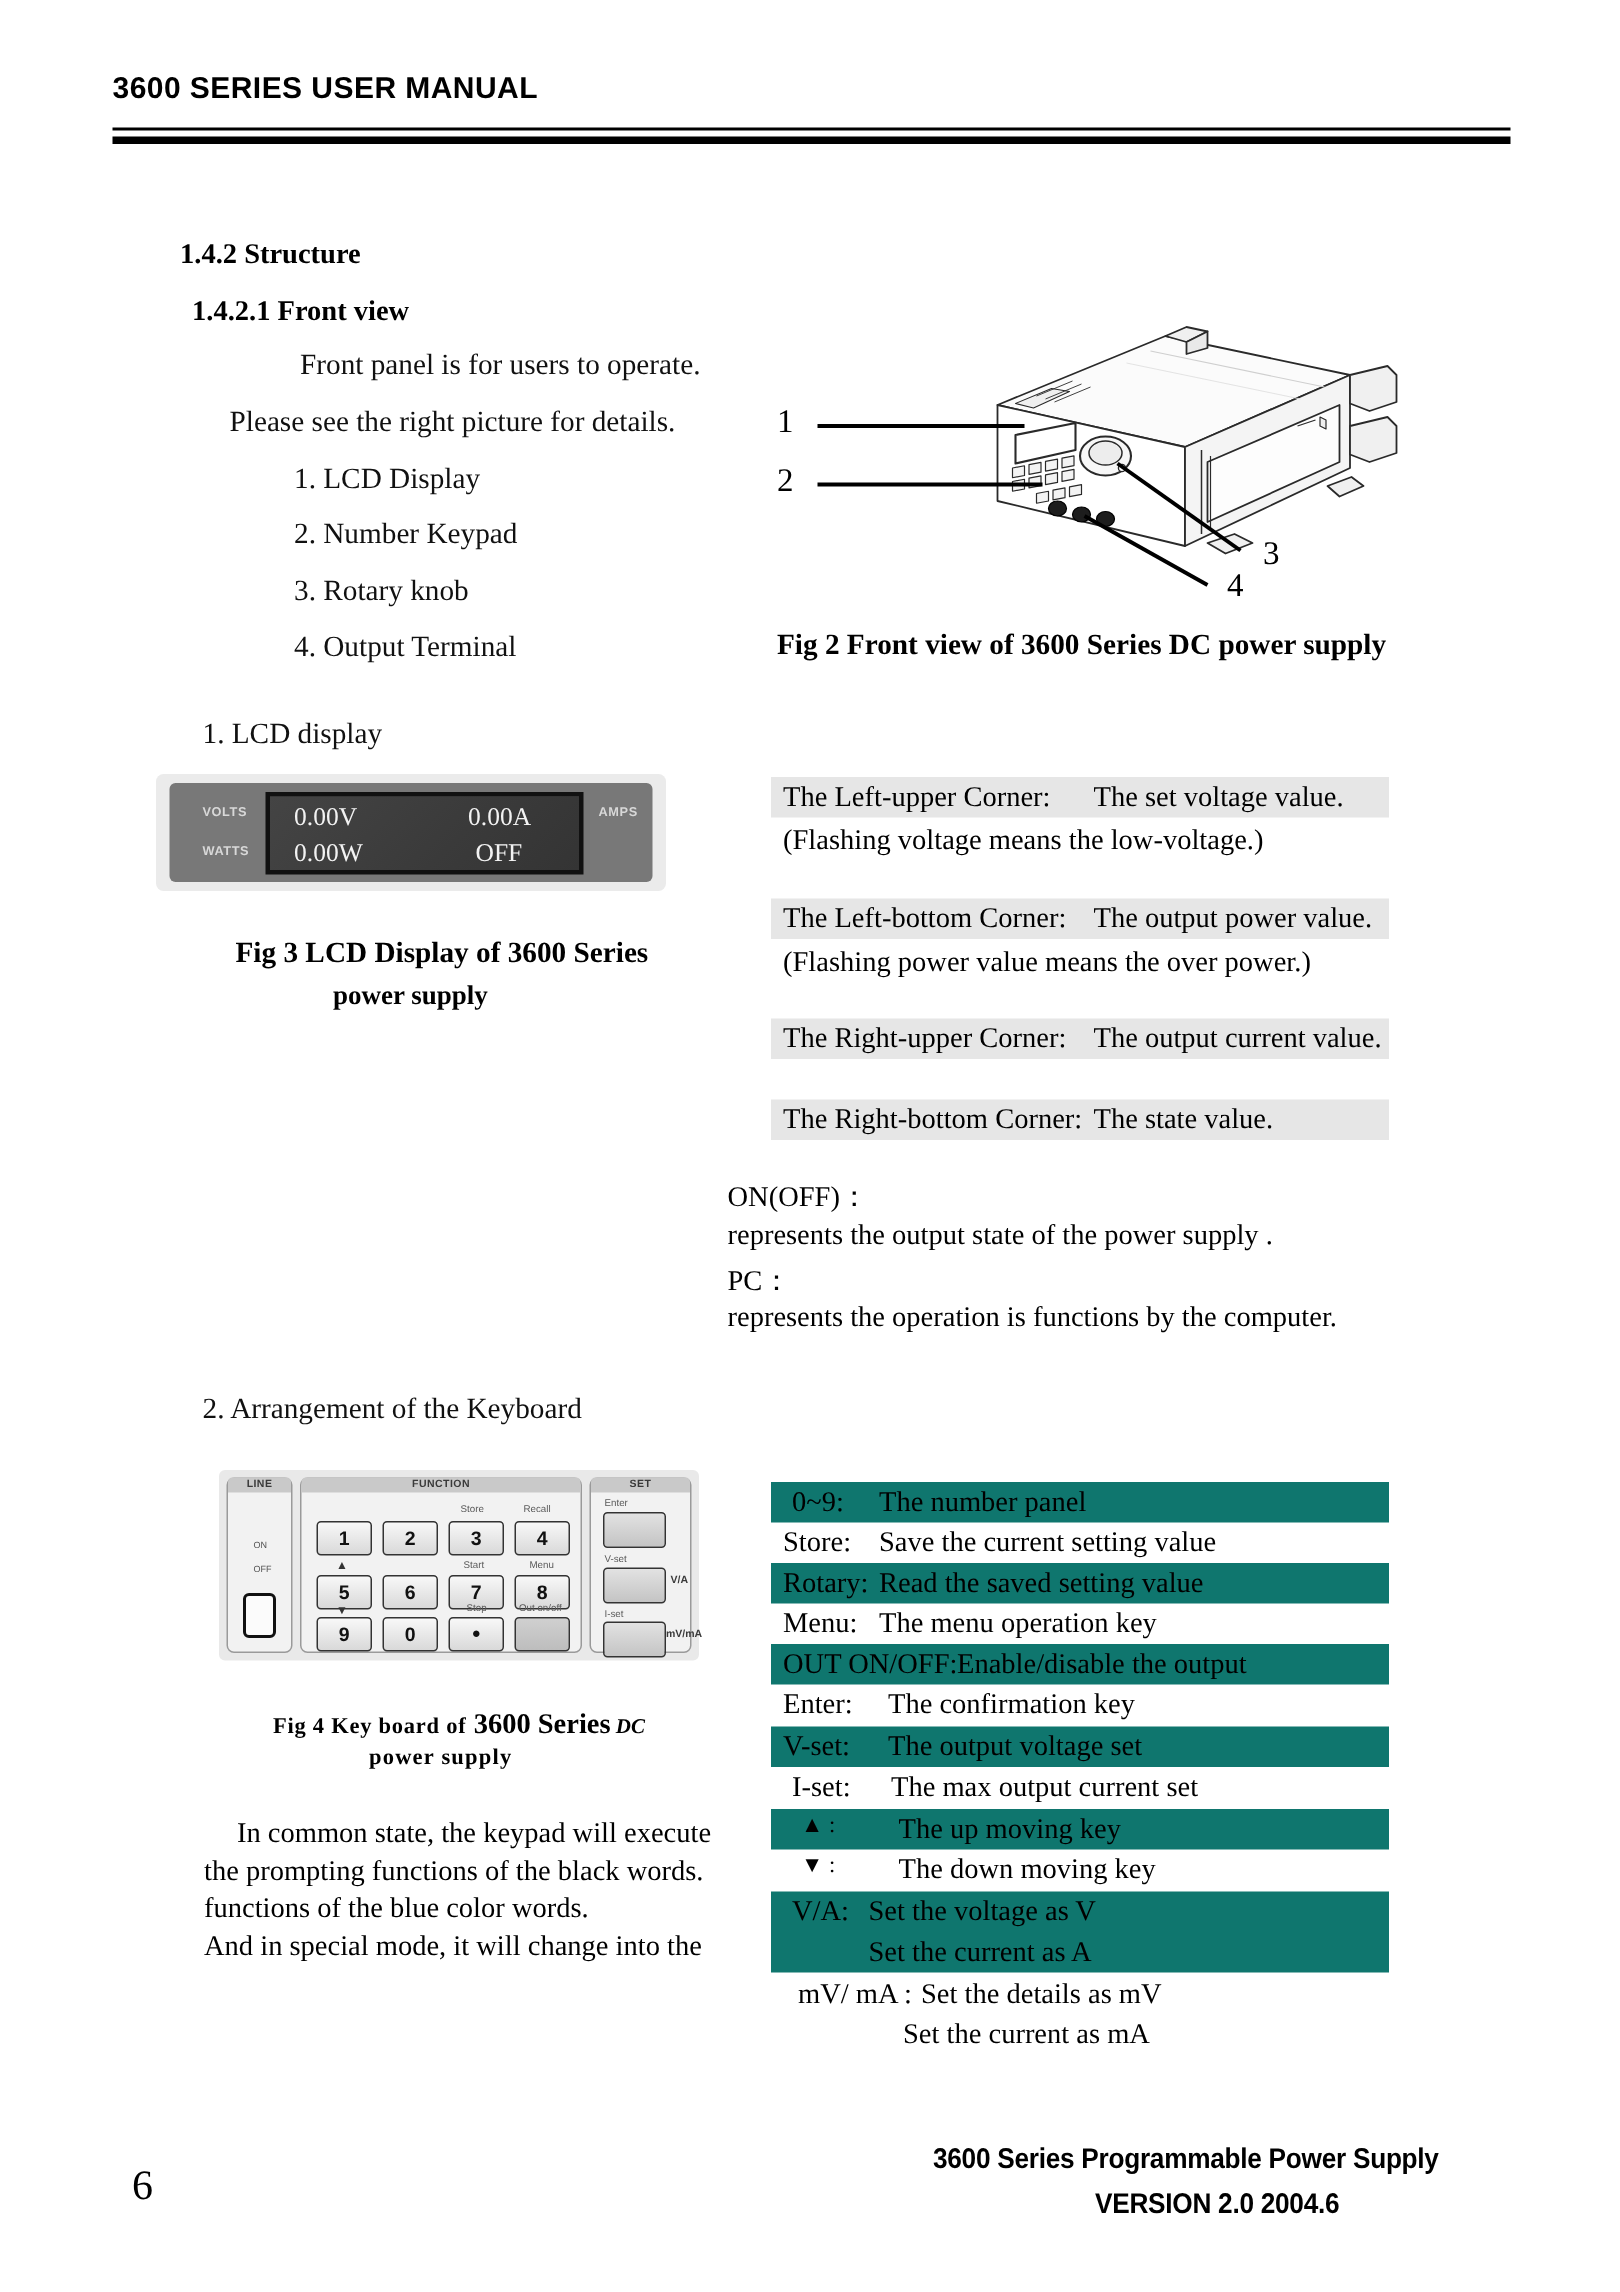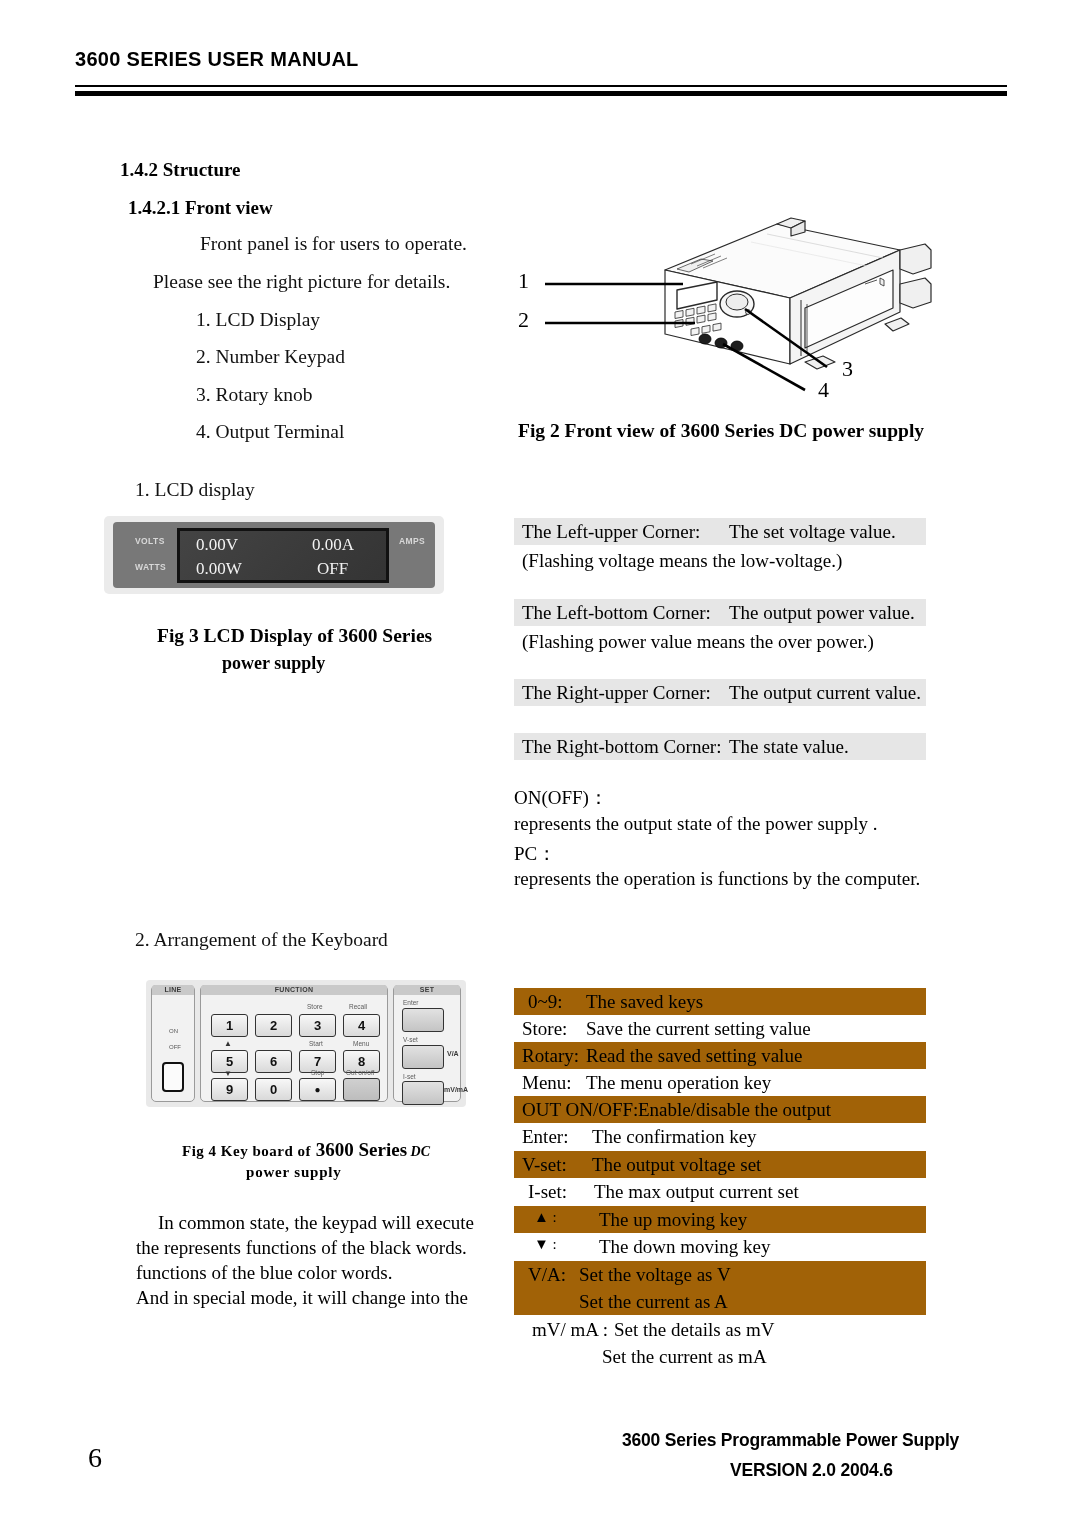--- a/index.html
+++ b/index.html
@@ -179,21 +179,21 @@
 
   #row-lu   { top: 518px; }
   #note-lu  { top: 547px; }
   #row-lb   { top: 599px; }
   #note-lb  { top: 628px; }
   #row-ru   { top: 679px; }
   #row-rb   { top: 733px; }
 
   .plain-line {
     position: absolute;
-    left: 514px;
+    left: 485px;
     width: 420px;
     font-family: "Liberation Serif", serif;
     font-size: 19px;
     white-space: nowrap;
   }
   #onoff-label { top: 785px; }
   #onoff-desc  { top: 813px; }
   #pc-label    { top: 841px; }
   #pc-desc     { top: 868px; }
 
@@ -337,21 +337,21 @@
   
   .key-row {
     position: absolute;
     left: 514px;
     width: 412px;
     height: 27px;
     font-family: "Liberation Serif", serif;
     font-size: 19px;
     white-space: nowrap;
   }
-  .key-row.shaded { background: #a16207; }
+  .key-row.shaded { background: #0f766e; }
   .key-row .k { position: absolute; top: 3px; }
   .key-row .d { position: absolute; top: 3px; }
 
   
   #page-number {
     position: absolute;
     left: 88px;
     top: 1442px;
     font-family: "Liberation Serif", serif;
     font-size: 28px;
@@ -566,28 +566,28 @@
   </div>
 </div>
 
 <div id="fig4-caption-1">
   <span class="small">Fig 4 Key board of</span><span class="big">&nbsp;</span><span class="big">3600 Series</span><span class="caps">&nbsp;</span><span class="caps">DC</span>
 </div>
 <div id="fig4-caption-2">power supply</div>
 
 <div id="closing-paragraph">
   <div id="closing-line-1">In common state, the keypad  will execute</div>
-  <div>the represents functions of the black words.</div>
+  <div>the prompting functions of the black words.</div>
   <div>functions of the blue color words.</div>
   <div>And in special mode, it will change into the</div>
 </div>
 
 <div class="key-row shaded" style="top:988px">
   <span class="k" style="left:14px">0~9:</span>
-  <span class="d" style="left:72px">The saved keys</span>
+  <span class="d" style="left:72px">The number panel</span>
 </div>
 <div class="key-row" style="top:1015px">
   <span class="k" style="left:8px">Store:</span>
   <span class="d" style="left:72px">Save the current setting value</span>
 </div>
 <div class="key-row shaded" style="top:1042px">
   <span class="k" style="left:8px">Rotary:</span>
   <span class="d" style="left:72px">Read the saved setting value</span>
 </div>
 <div class="key-row" style="top:1069px">

